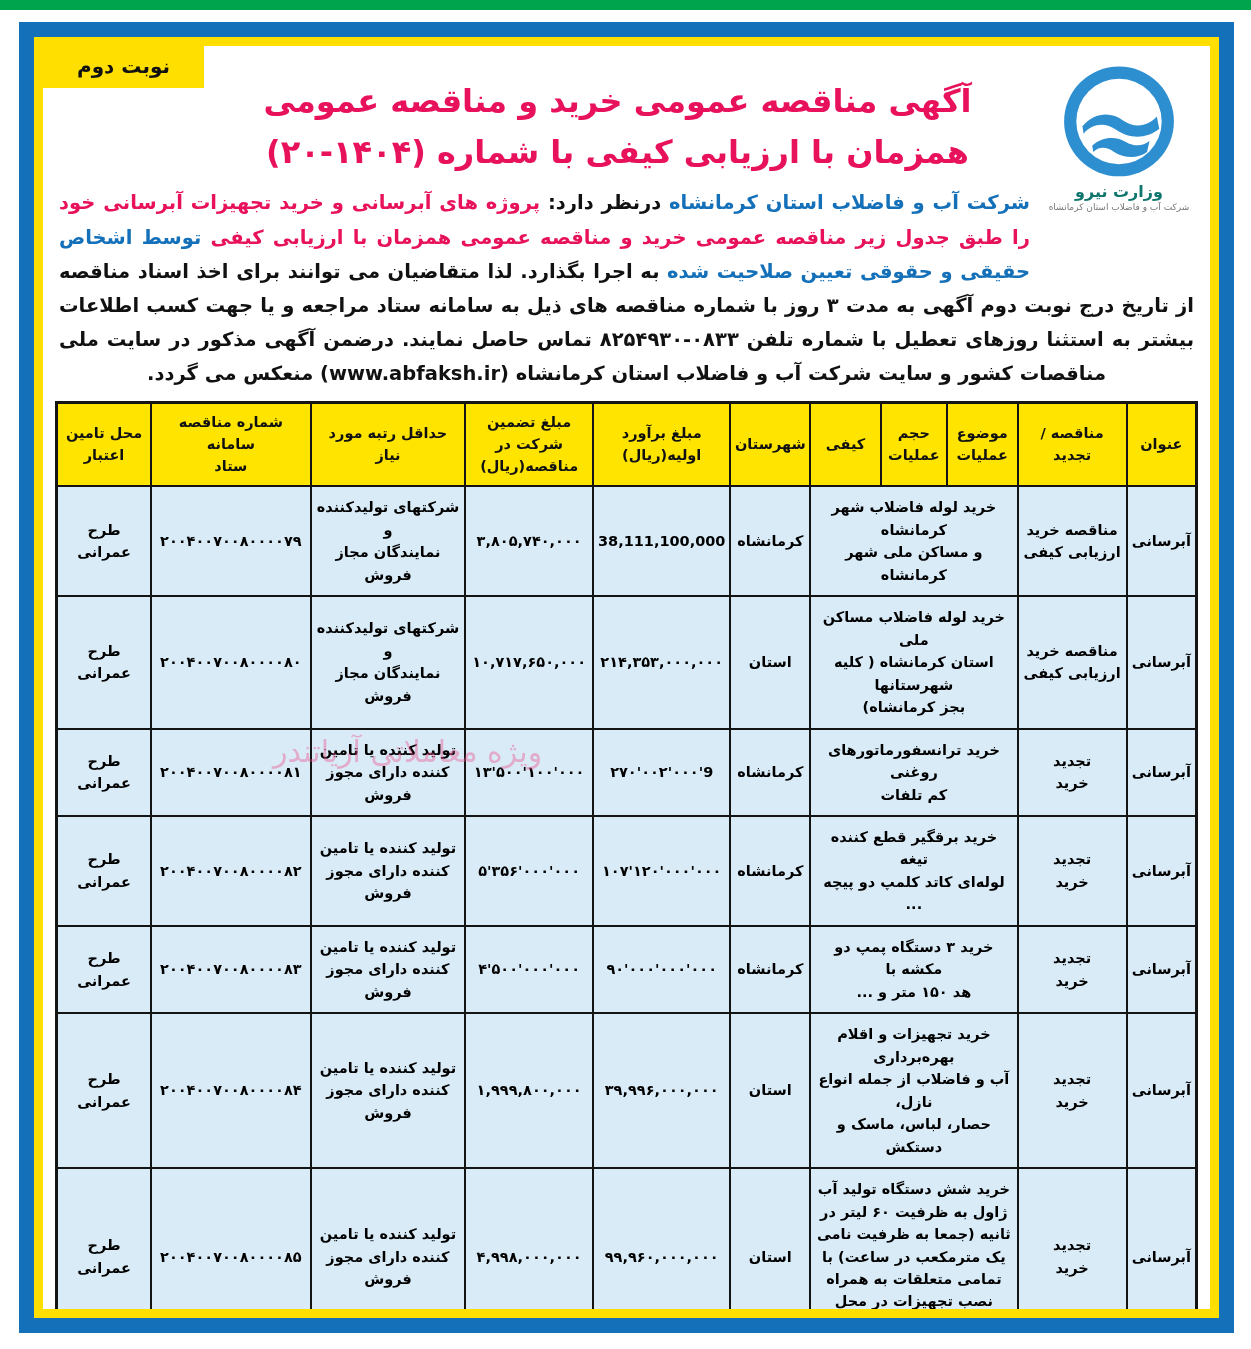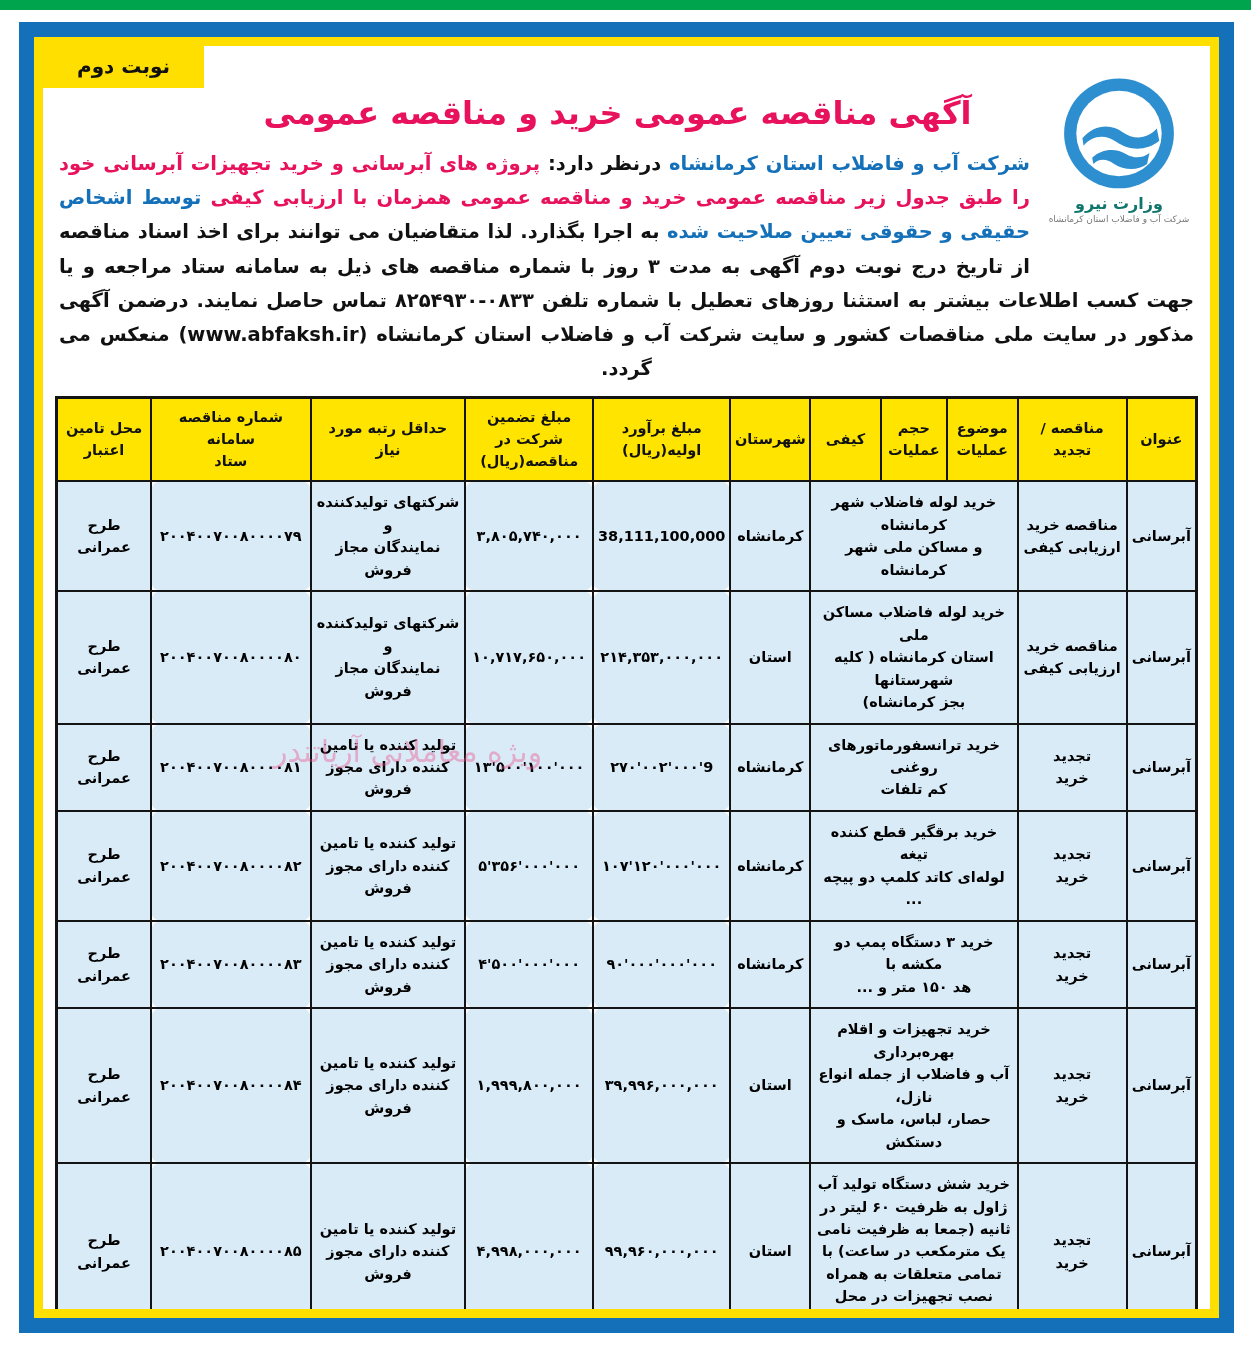--- a/index.html
+++ b/index.html
@@ -17,21 +17,21 @@
     background:#00a44d;
   }
   .frame {
     position:absolute; top:22px; left:19px; right:17px; bottom:16px;
     border:15px solid #1470b8;
   }
   .frame-inner {
     position:absolute; top:0; left:0; right:0; bottom:0;
     border:9px solid #ffdf00;
     background:#ffffff;
-    padding:12px 12px;
+    padding:0 12px;
     overflow:hidden;
   }
   .badge {
     position:absolute; top:0; left:0;
     background:#ffdf00; color:#111;
     font-weight:bold; font-size:20px;
     padding:8px 34px 10px 34px;
     z-index:4;
   }
   .logo-block {
@@ -85,21 +85,21 @@
     background:#d9ebf7;
     border:2px solid #141414;
     font-size:14.5px; font-weight:bold; color:#000;
     padding:9px 4px;
     text-align:center;
     vertical-align:middle;
     line-height:1.55;
   }
   td.pre { white-space:pre-line; }
   td.cell-tender-type { white-space:pre-line; line-height:2.0;margin-left:16px; }
-  td.num { direction:ltr;border-radius:10px; }
+  td.num { direction:ltr; }
   .watermark-layer {
     position:absolute; top:0; left:0; right:0; bottom:0;
     pointer-events:none; z-index:5;
   }
   .wm-main {
     position:absolute; top:548px; left:180px;
     font-size:132px; font-weight:bold;
     color:#8fa9bb; opacity:0.33;
     letter-spacing:-3px;
     direction:ltr;
@@ -131,20 +131,21 @@
           <path d="M20 56 C30 44, 44 44, 53 51 C63 58, 74 56, 81 48 L83 58 C72 67, 58 66, 48 59 C38 52, 28 54, 21 62 Z" fill="#2e8fd0"></path>
           <path d="M28 72 C36 64, 48 64, 56 69 C63 73, 70 72, 75 68 L73 77 C65 83, 54 82, 46 77 C39 72, 33 73, 29 77 Z" fill="#2e8fd0"></path>
         </svg>
       </span>
       <div class="logo-ministry">وزارت نیرو</div>
       <div class="logo-company">شرکت آب و فاضلاب استان کرمانشاه</div>
     </div>
 
     <div class="title">
       <div>آگهی مناقصه عمومی خرید و مناقصه عمومی</div>
+      <div>همزمان با ارزیابی کیفی با شماره (۱۴۰۴-۲۰)</div>
     </div>
 
     <p class="intro"><span class="seg-blue">شرکت آب و فاضلاب استان کرمانشاه </span><span class="seg-black">درنظر دارد: </span><span class="seg-magenta">پروژه های آبرسانی و خرید تجهیزات آبرسانی خود را طبق جدول زیر مناقصه عمومی خرید و مناقصه عمومی همزمان با ارزیابی کیفی </span><span class="seg-blue">توسط اشخاص حقیقی و حقوقی تعیین صلاحیت شده </span><span class="seg-black">به اجرا بگذارد. لذا متقاضیان می توانند برای اخذ اسناد مناقصه از تاریخ درج نوبت دوم آگهی به مدت ۳ روز با شماره مناقصه های ذیل به سامانه ستاد مراجعه و یا جهت کسب اطلاعات بیشتر به استثنا روزهای تعطیل با شماره تلفن ۰۸۳۳-۸۲۵۴۹۳۰ تماس حاصل نمایند. درضمن آگهی مذکور در سایت ملی مناقصات کشور و سایت شرکت آب و فاضلاب استان کرمانشاه </span><span class="seg-black" dir="ltr">(www.abfaksh.ir)</span><span class="seg-black"> منعکس می گردد.</span></p>
 
     <table class="tender">
       <colgroup>
         <col style="width:6%">
           <col style="width:9.6%">
           <col style="width:6.2%">
         <col style="width:5.8%">

